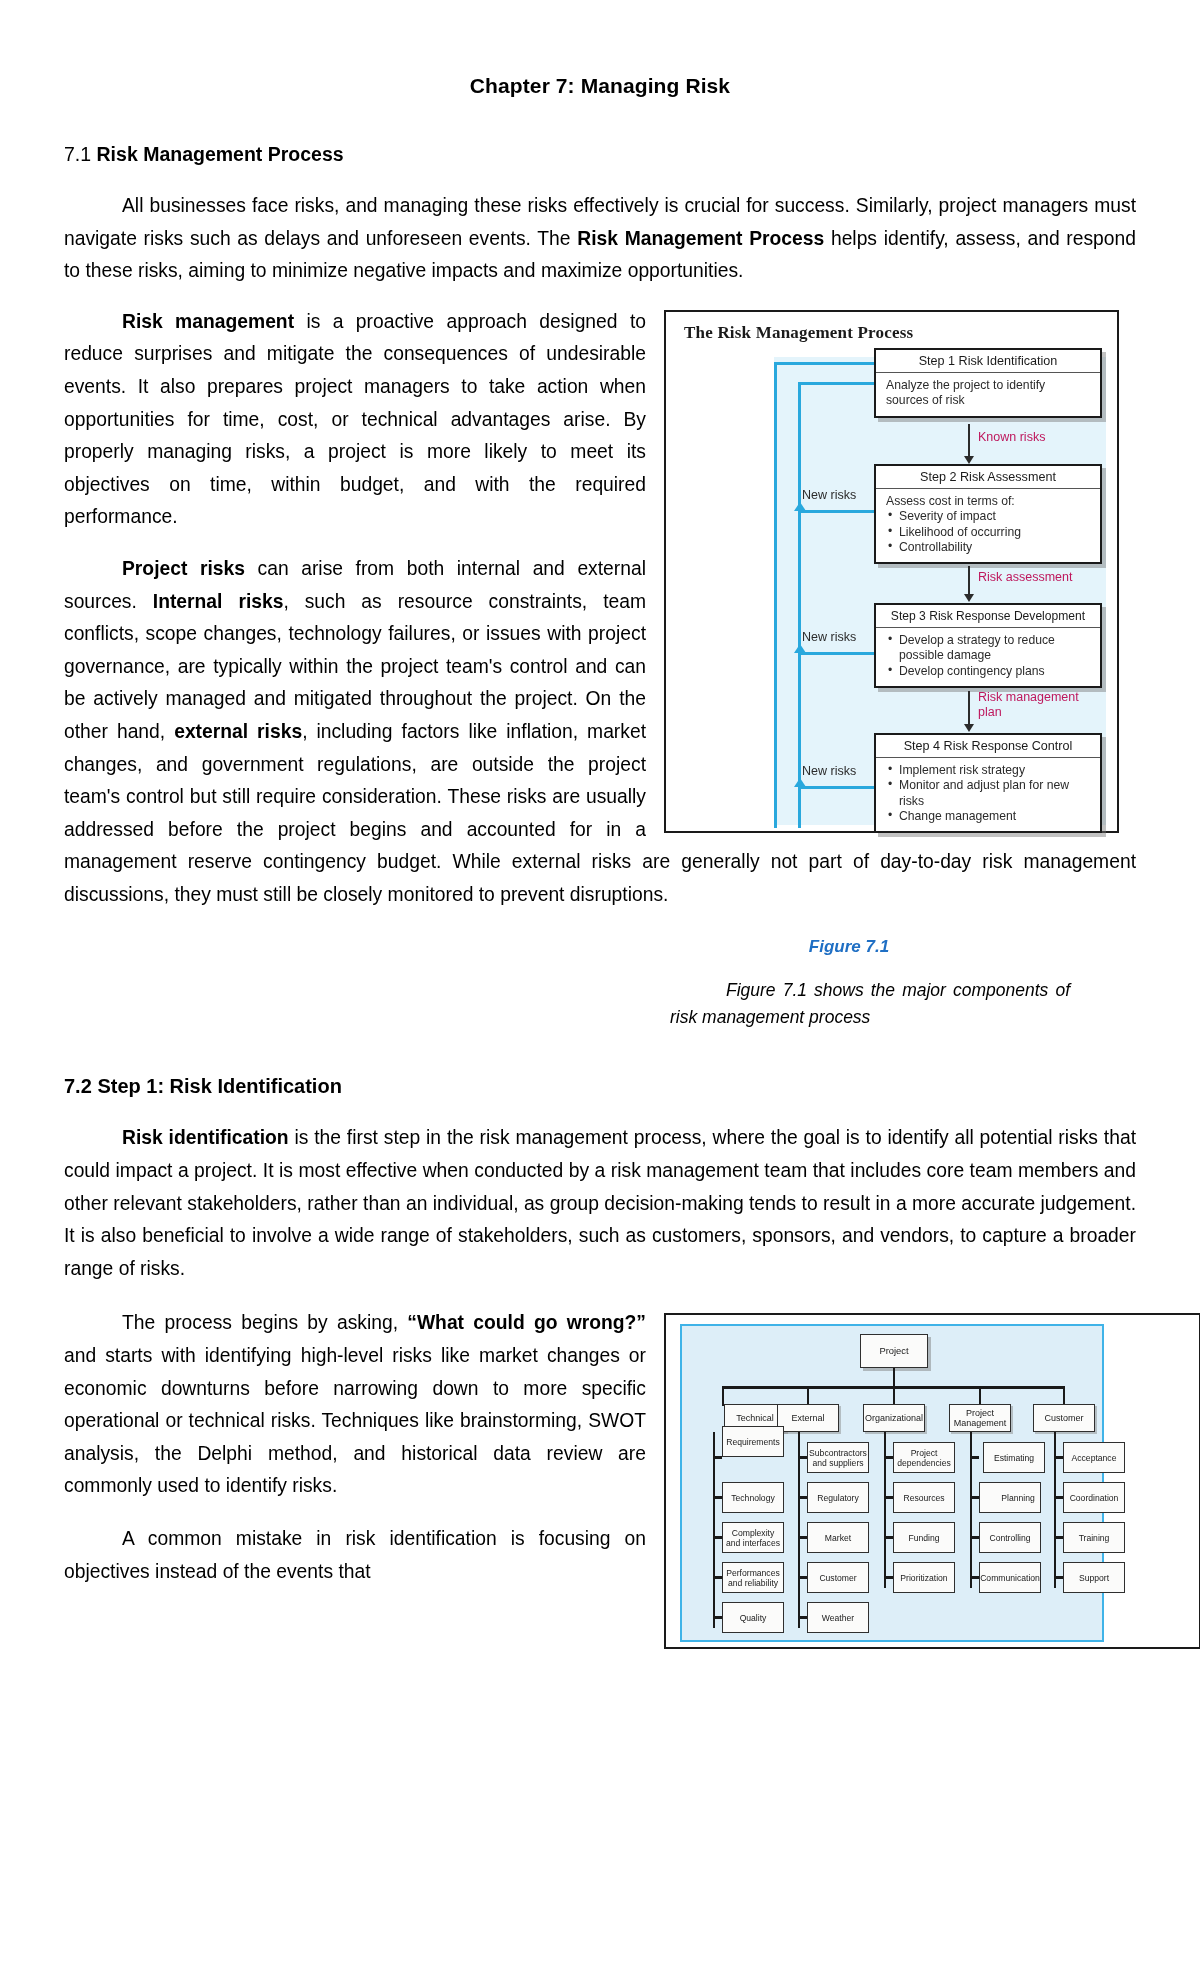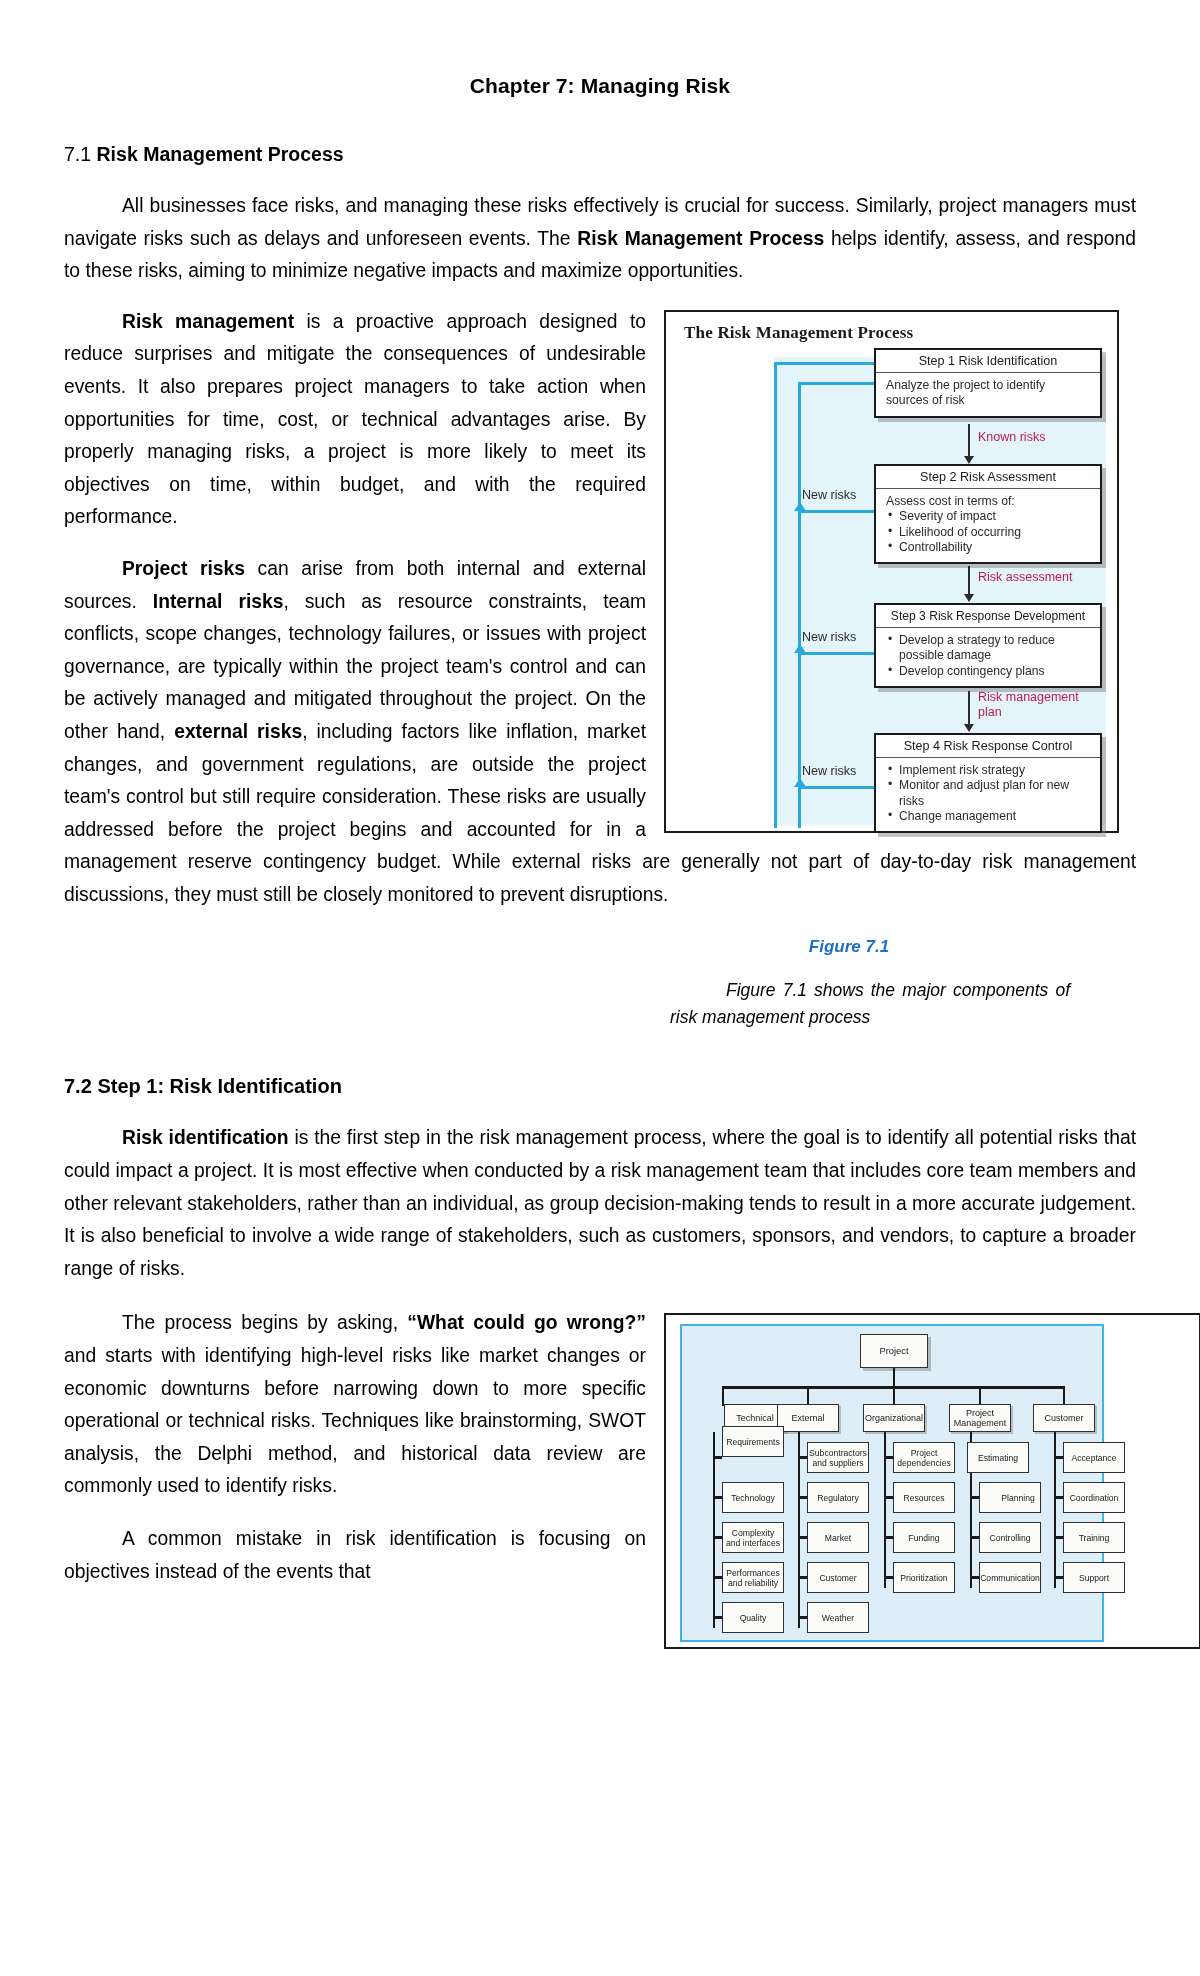--- a/index.html
+++ b/index.html
@@ -422,21 +422,21 @@
             <div class="rb-box rb-leaf" style="left:211px; top:116px;">Project dependencies</div>
             <div class="rb-box rb-leaf" style="left:211px; top:156px;">Resources</div>
             <div class="rb-box rb-leaf" style="left:211px; top:196px;">Funding</div>
             <div class="rb-box rb-leaf" style="left:211px; top:236px;">Prioritization</div>
 
             <div class="rb-line rb-v" style="left:288px; top:106px; height:156px;"></div>
             <div class="rb-stub" style="left:288px; top:130px;"></div>
             <div class="rb-stub" style="left:288px; top:170px;"></div>
             <div class="rb-stub" style="left:288px; top:210px;"></div>
             <div class="rb-stub" style="left:288px; top:250px;"></div>
-            <div class="rb-box rb-leaf" style="left:285px; top:116px;text-align:right;">Estimating</div>
+            <div class="rb-box rb-leaf" style="left:301px; top:116px;text-align:right;">Estimating</div>
             <div class="rb-box rb-leaf" style="left:297px; top:156px;padding-left:17px;">Planning</div>
             <div class="rb-box rb-leaf" style="left:297px; top:196px;">Controlling</div>
             <div class="rb-box rb-leaf" style="left:297px; top:236px;">Communication</div>
 
             <div class="rb-line rb-v" style="left:372px; top:106px; height:156px;"></div>
             <div class="rb-stub" style="left:372px; top:130px;"></div>
             <div class="rb-stub" style="left:372px; top:170px;"></div>
             <div class="rb-stub" style="left:372px; top:210px;"></div>
             <div class="rb-stub" style="left:372px; top:250px;"></div>
             <div class="rb-box rb-leaf" style="left:381px; top:116px;">Acceptance</div>

